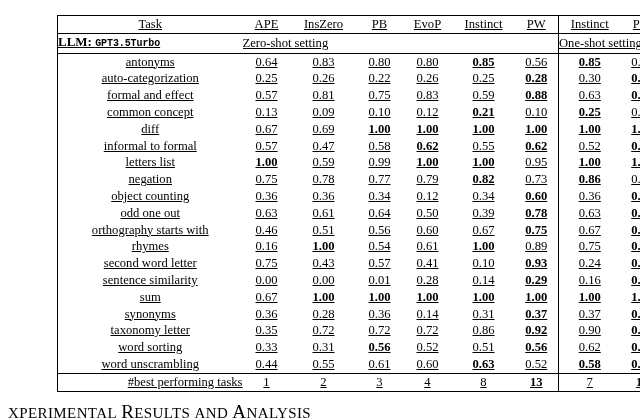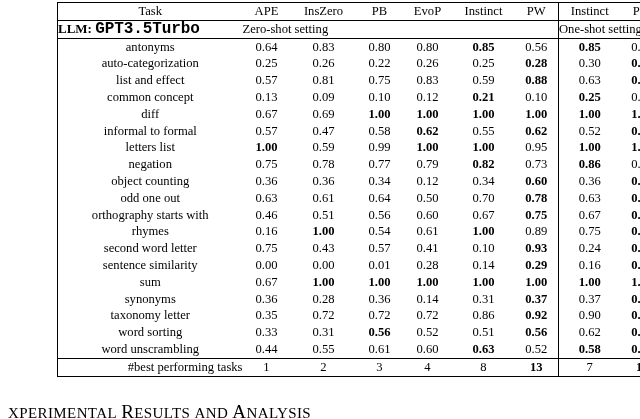--- a/index.html
+++ b/index.html
@@ -27,22 +27,23 @@
     font-size: 11.5px;
     line-height: 14px;
     text-align: center;
     color: #111;
     white-space: nowrap;
   }
 
   #table-wrap {
     position: absolute;
     left: 57px;
-    top: 2px;
+    top: 15px;
     width: 565px;
+    text-decoration: underline;
   }
 
   table.results {
     border-collapse: collapse;
     width: 565px;
     table-layout: fixed;
     font-size: 12.6px;
   }
 
   table.results td {
@@ -78,21 +79,21 @@
   
   .llm-cell {
     text-align: left;
     padding-left: 6px;
     font-weight: bold;
     font-size: 13px;
   }
   .mono {
     font-family: "Liberation Mono", "DejaVu Sans Mono", monospace;
     font-weight: bold;
-    font-size: 16px;
+    font-size: 10px;
     letter-spacing: -0.1px;
   }
   .setting-cell { text-align: left; }
 
   .footer-label { text-align: right; padding-right: 22px; }
 
   
   #section-heading {
     position: absolute;
     left: 0px;
@@ -160,21 +161,21 @@
           <td class="c-num">0.25</td>
           <td class="c-num">0.26</td>
           <td class="c-num">0.22</td>
           <td class="c-num">0.26</td>
           <td class="c-num">0.25</td>
           <td class="c-num b">0.28</td>
           <td class="c-num vdiv">0.30</td>
           <td class="c-num b">0.40</td>
         </tr>
         <tr>
-          <td class="c-task">list and effect</td>
+          <td class="c-task">formal and effect</td>
           <td class="c-num">0.57</td>
           <td class="c-num">0.81</td>
           <td class="c-num">0.75</td>
           <td class="c-num">0.83</td>
           <td class="c-num">0.59</td>
           <td class="c-num b">0.88</td>
           <td class="c-num vdiv">0.63</td>
           <td class="c-num b">0.92</td>
         </tr>
         <tr>
@@ -242,21 +243,21 @@
           <td class="c-num b">0.60</td>
           <td class="c-num vdiv">0.36</td>
           <td class="c-num b">0.52</td>
         </tr>
         <tr>
           <td class="c-task">odd one out</td>
           <td class="c-num">0.63</td>
           <td class="c-num">0.61</td>
           <td class="c-num">0.64</td>
           <td class="c-num">0.50</td>
-          <td class="c-num">0.70</td>
+          <td class="c-num">0.39</td>
           <td class="c-num b">0.78</td>
           <td class="c-num vdiv">0.63</td>
           <td class="c-num b">0.92</td>
         </tr>
         <tr>
           <td class="c-task">orthography starts with</td>
           <td class="c-num">0.46</td>
           <td class="c-num">0.51</td>
           <td class="c-num">0.56</td>
           <td class="c-num">0.60</td>

